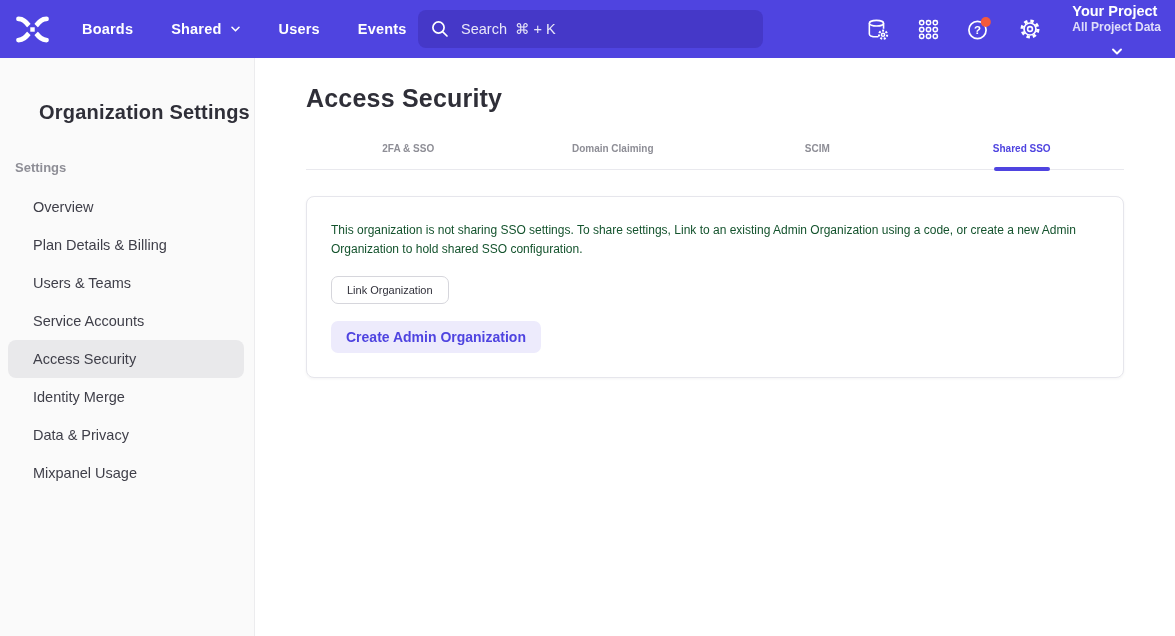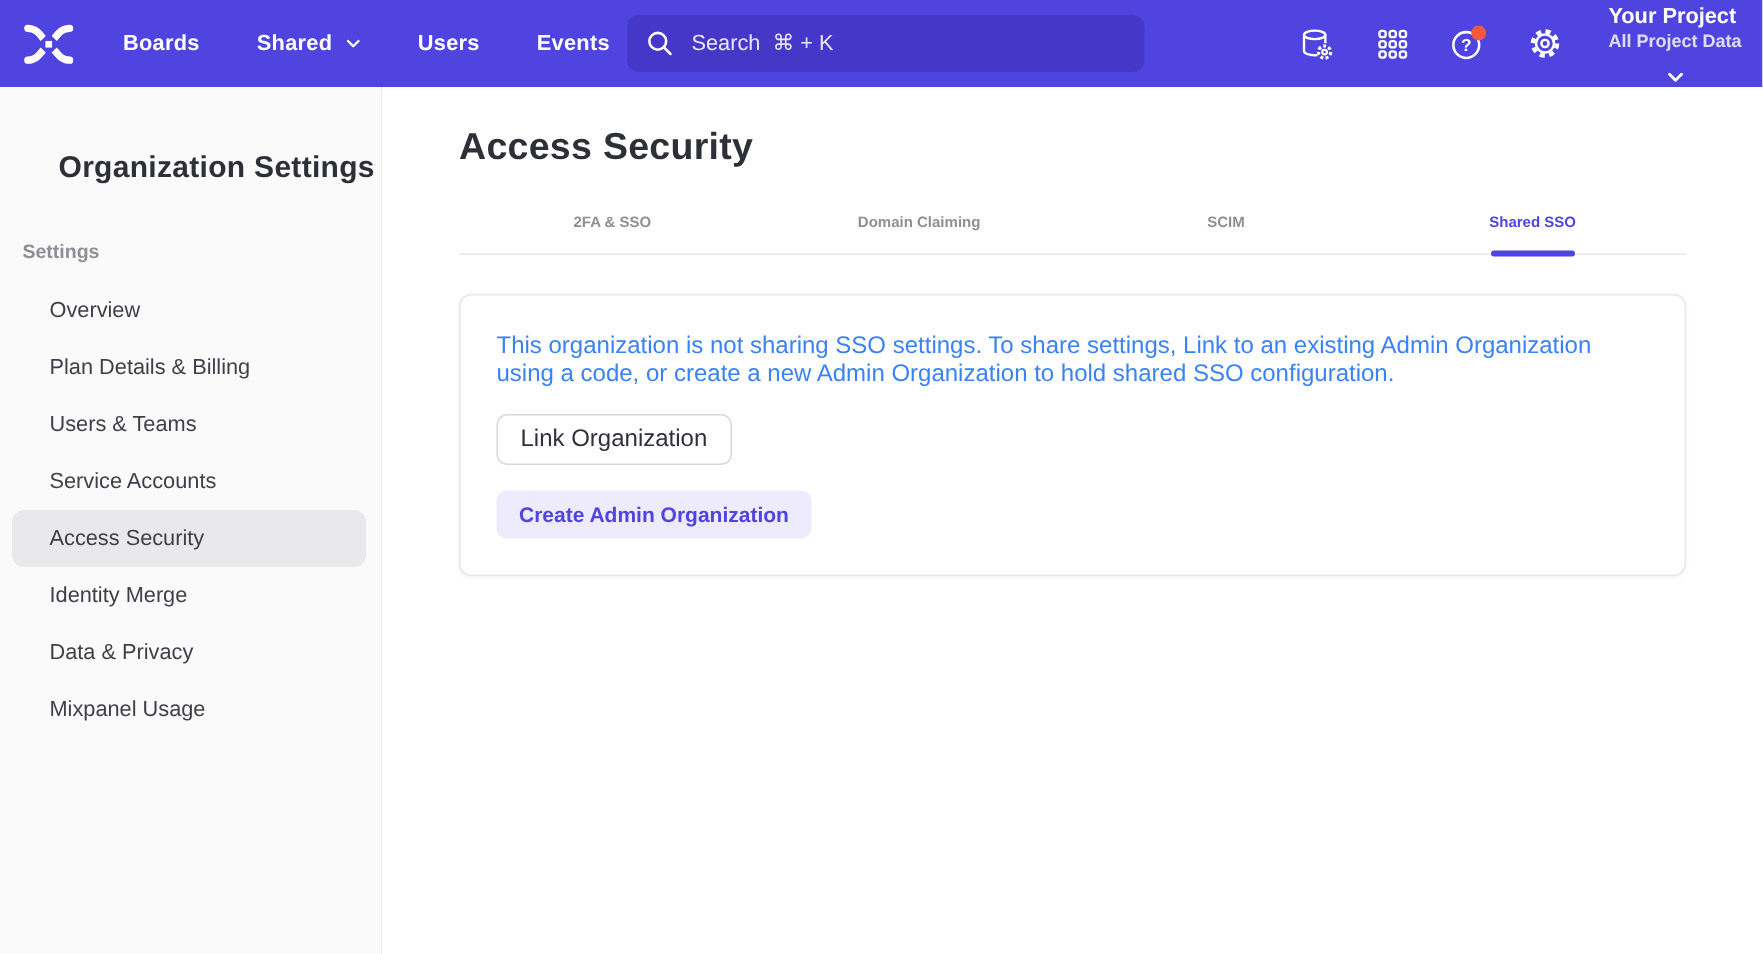--- a/index.html
+++ b/index.html
@@ -147,35 +147,35 @@
   .card {
     margin-top: 26px;
     border: 1px solid #e6e6ec;
     border-radius: 8px;
     padding: 24px;
     box-shadow: 0 1px 3px rgba(40,40,60,0.05);
     background: #ffffff;
   }
   .card-desc {
     margin: 0 0 17px 0;
-    font-size: 16px;
+    font-size: 12px;
     line-height: 19px;
-    color: #3b82f6;
+    color: #14532d;
     max-width: 762px;
   }
   .card-actions {
     display: flex; flex-direction: column;
     align-items: flex-start; gap: 17px;
   }
   .btn-outline {
     padding: 7px 15px;
     border: 1px solid #d6d6dc;
     border-radius: 7px;
     background: #ffffff;
-    font-size: 16px;
+    font-size: 11px;
     color: #30303a;
     font-family: "Liberation Sans", sans-serif;
     cursor: pointer;
   }
   .btn-soft {
     padding: 8px 15px;
     border: none;
     border-radius: 7px;
     background: #edebfc;
     font-size: 14px;

